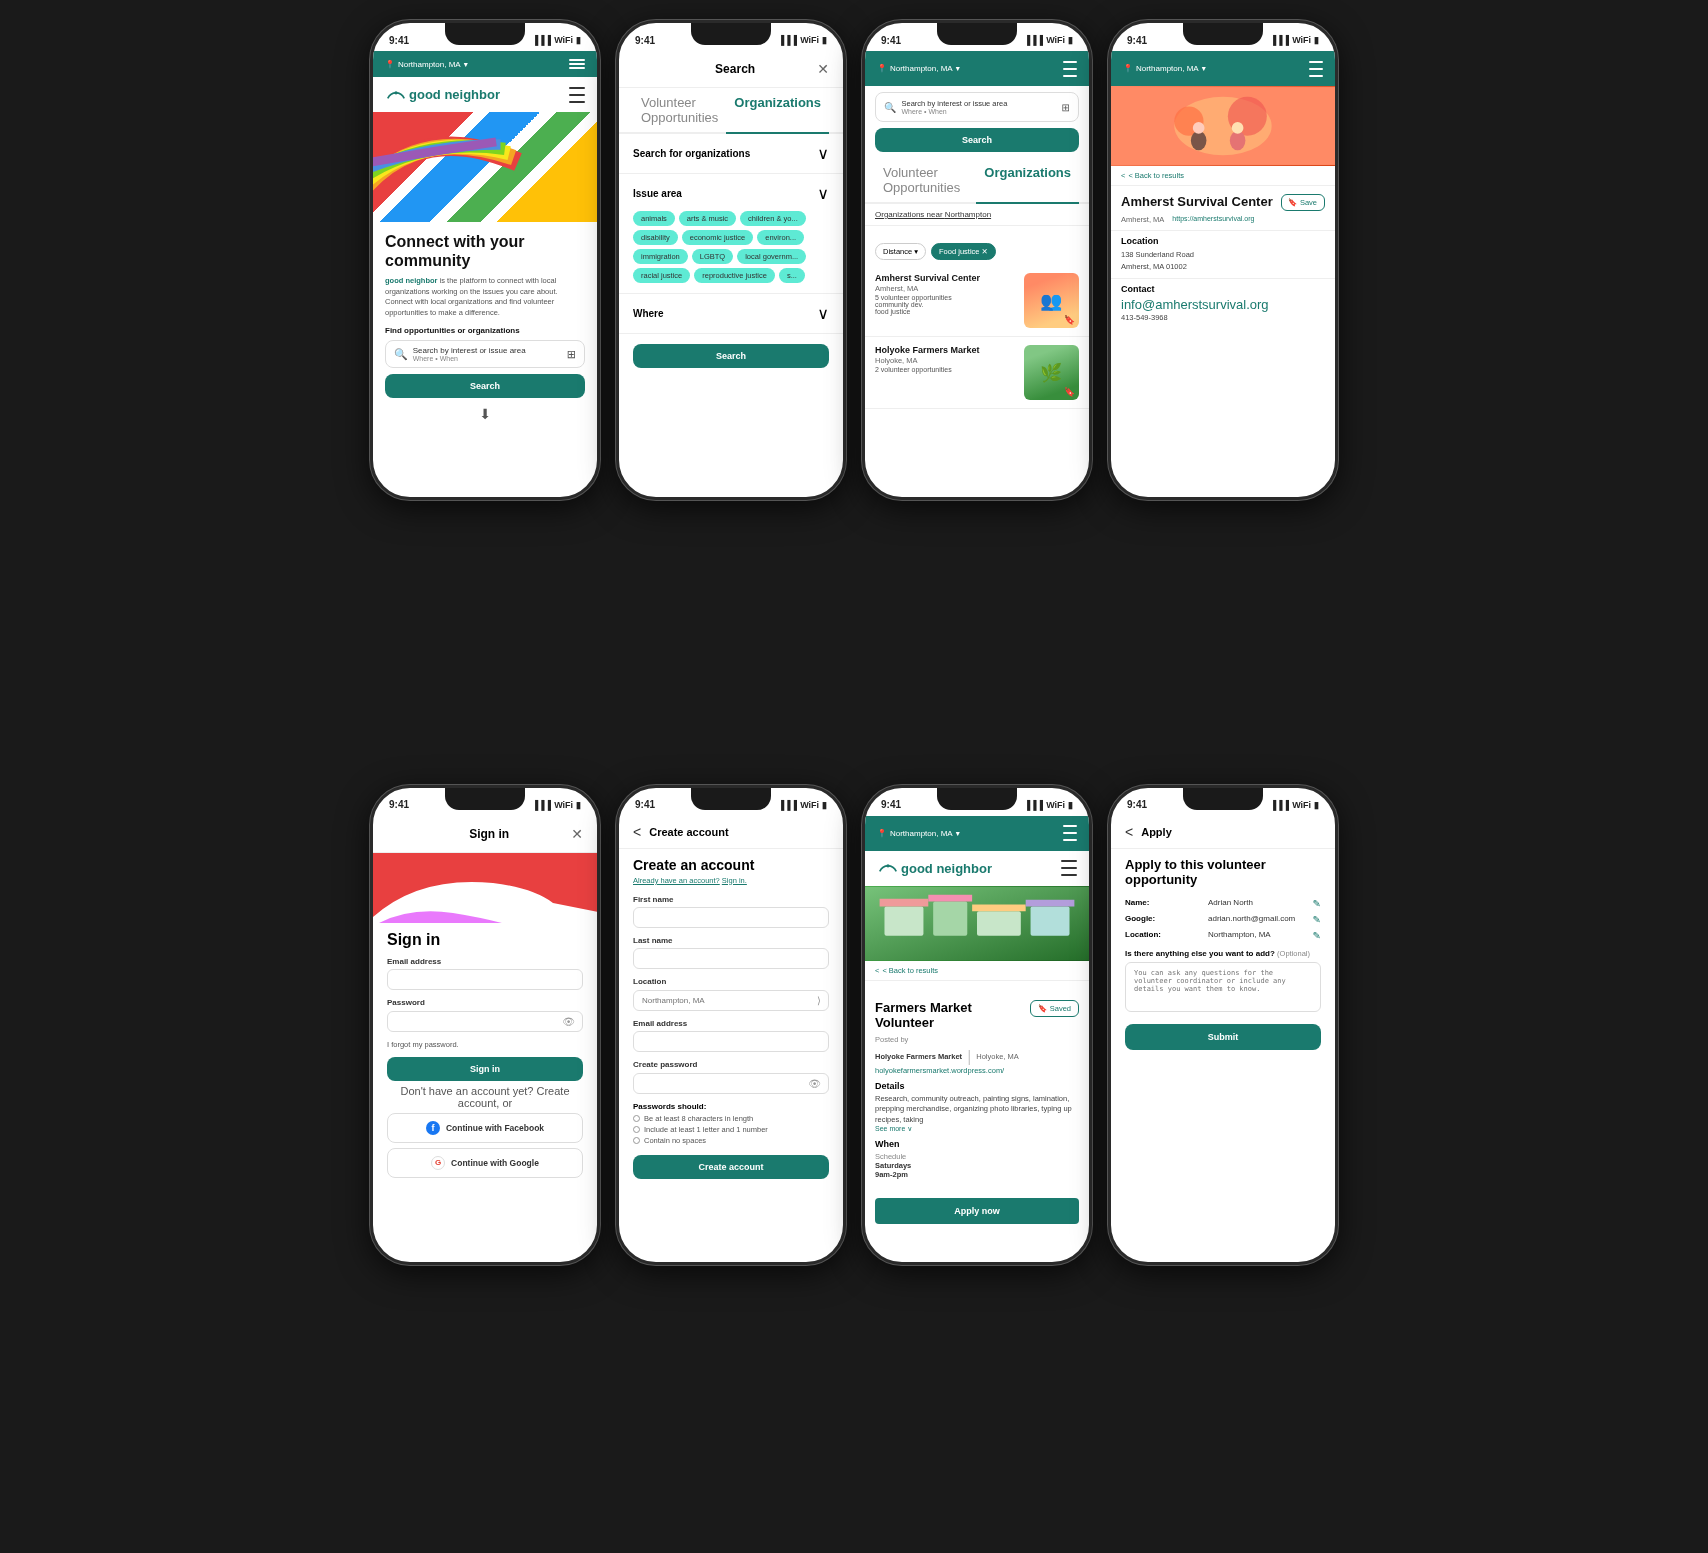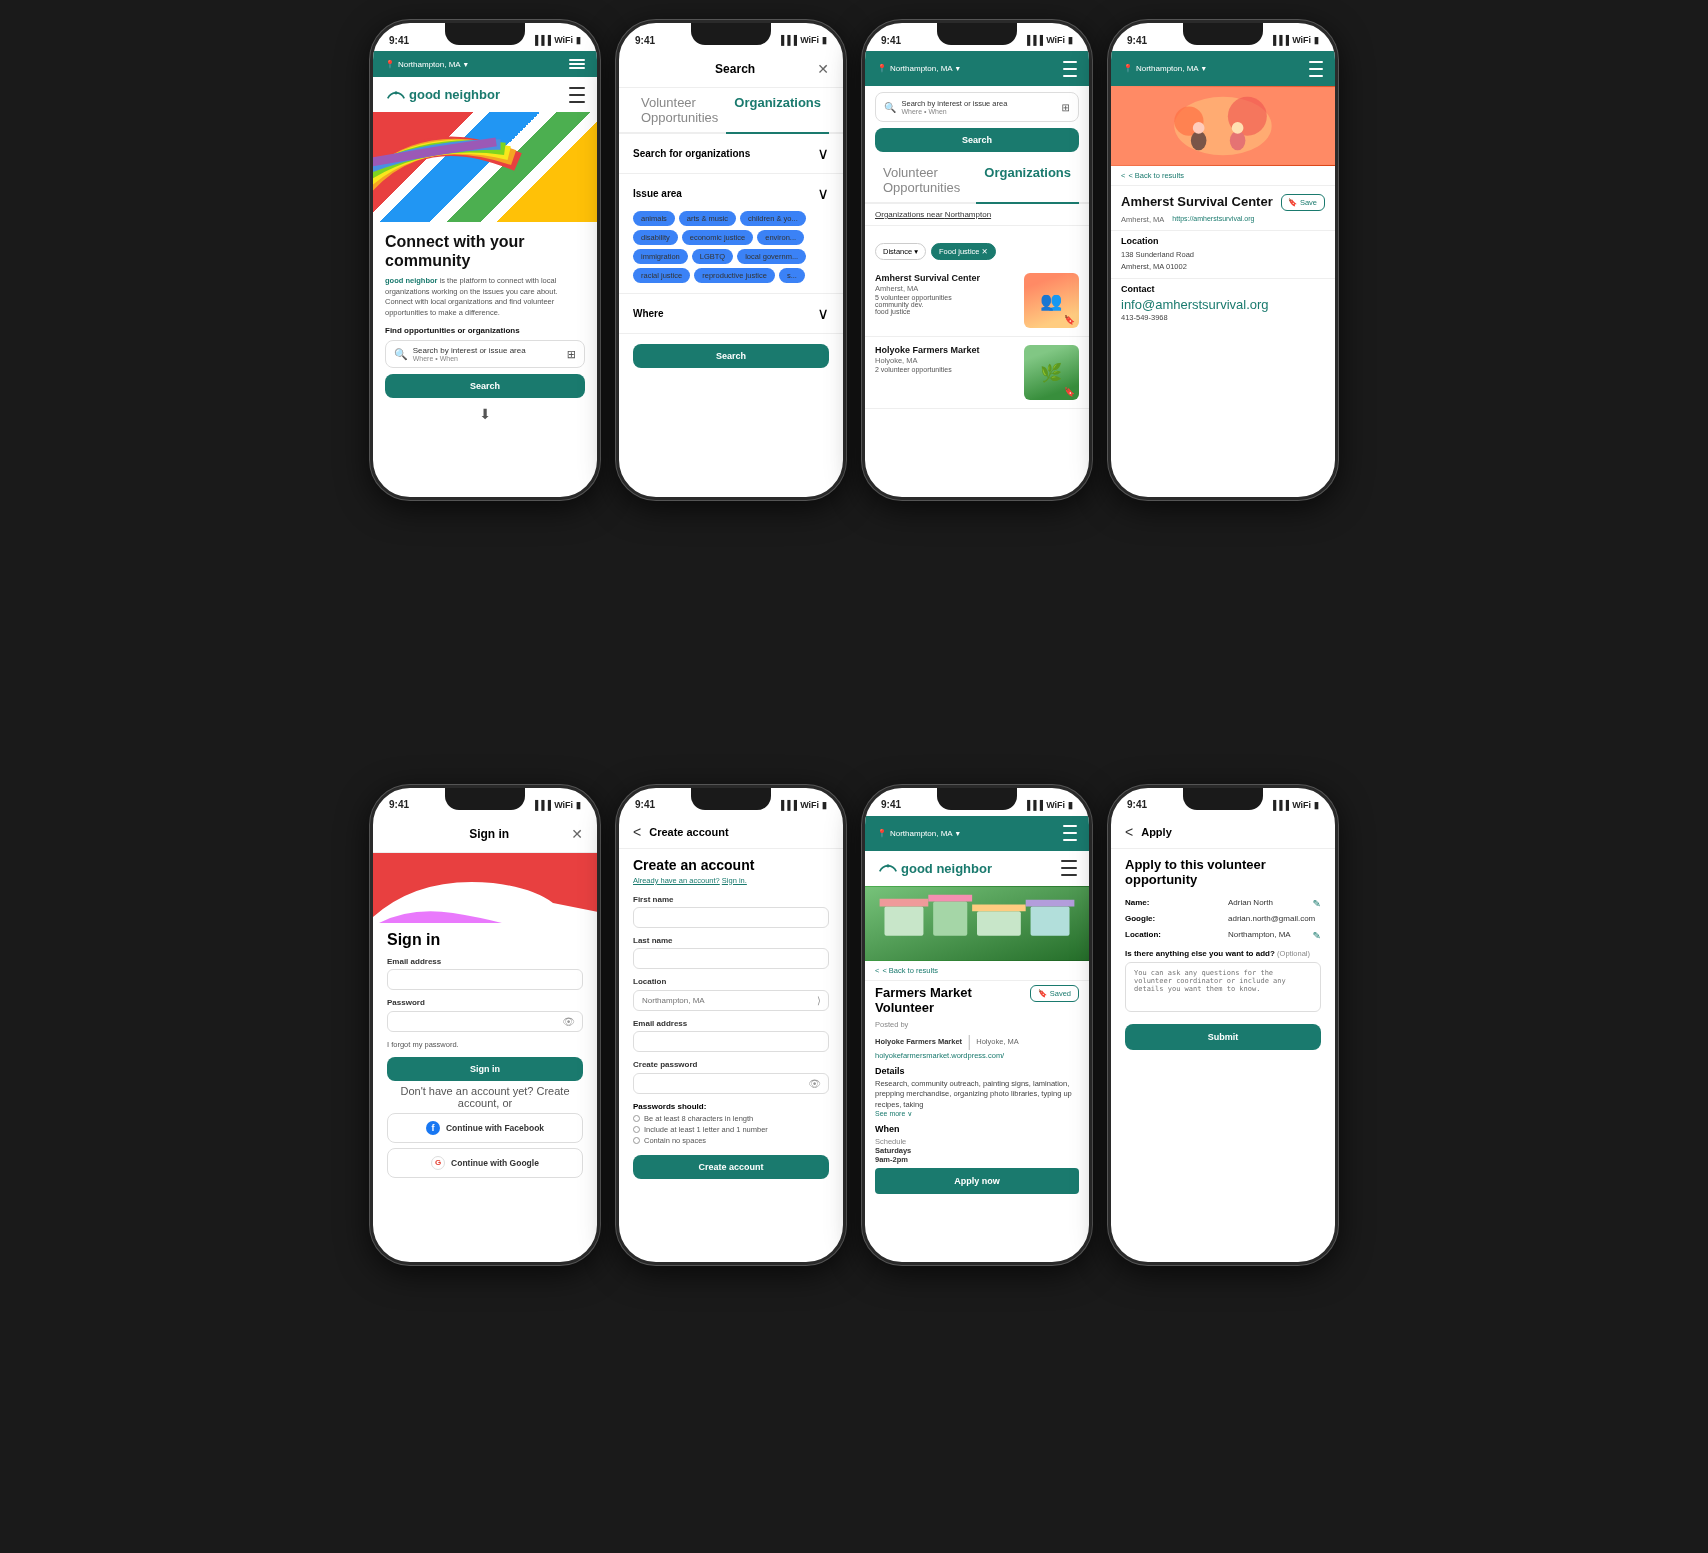--- a/index.html
+++ b/index.html
@@ -232,21 +232,21 @@
     .accordion-title { font-size: 10px; font-weight: 600; }
 
     .tag-grid {
       display: flex;
       flex-wrap: wrap;
       gap: 4px;
       margin-top: 8px;
     }
 
     .tag {
-      background: #3b82f6;
+      background: #5eead4;
       border-radius: 12px;
       padding: 3px 8px;
       font-size: 7.5px;
       color: #333;
     }
 
     .modal-footer {
       padding: 10px 14px;
     }
 
@@ -489,21 +489,21 @@
     .rule-circle { width: 7px; height: 7px; border-radius: 50%; border: 1px solid #999; flex-shrink: 0; }
 
     
     .vol-hero {
       width: 100%;
       height: 75px;
       background: linear-gradient(135deg, #4caf50 0%, #1b5e20 100%);
       position: relative;
     }
 
-    .vol-detail-content { padding: 4px 10px; }
+    .vol-detail-content { padding: 19px 10px; }
     .vol-title { font-size: 13px; font-weight: 800; line-height: 1.2; margin-bottom: 4px; }
 
     .posted-by { font-size: 7.5px; color: #888; margin-bottom: 4px; }
     .posted-org { font-size: 7.5px; font-weight: 600; color: #333; }
     .posted-sep { color: #ccc; margin: 0 3px; }
     .posted-loc { font-size: 7.5px; color: #666; }
 
     .website-link { font-size: 7.5px; color: #1a7a6e; margin-bottom: 6px; }
 
     .section-title-sm { font-size: 9px; font-weight: 700; margin-bottom: 3px; }
@@ -540,21 +540,21 @@
       gap: 2px;
     }
 
     
     .apply-content { padding: 8px 14px; }
     .apply-big-title { font-size: 13px; font-weight: 800; line-height: 1.2; margin-bottom: 10px; }
 
     .info-row {
       display: flex;
       align-items: flex-start;
-      gap: 20px;
+      gap: 0;
       margin-bottom: 5px;
     }
 
     .info-label { font-size: 8px; font-weight: 600; min-width: 50px; }
     .info-value { font-size: 8px; color: #333; flex: 1; margin-left: 33px; }
     .edit-icon { color: #1a7a6e; font-size: 10px; cursor: pointer; }
 
     .optional-label {
       font-size: 8px;
       font-weight: 600;

